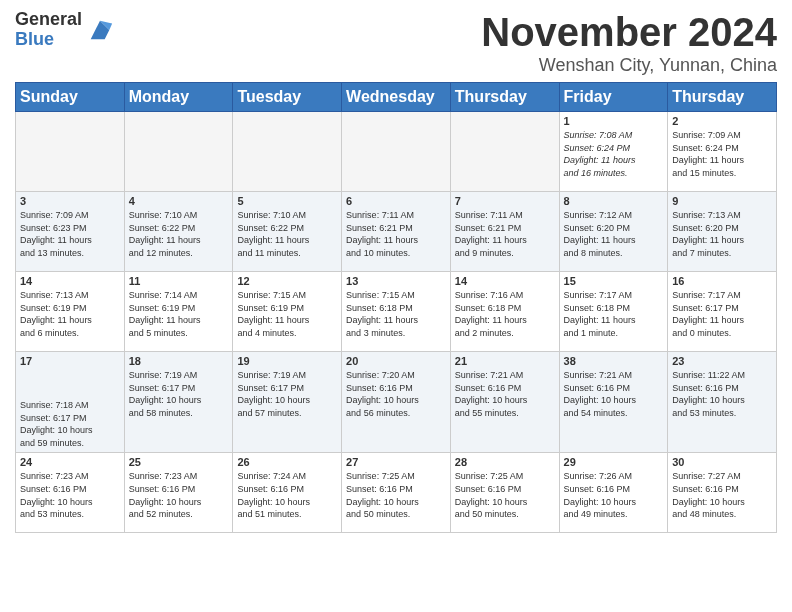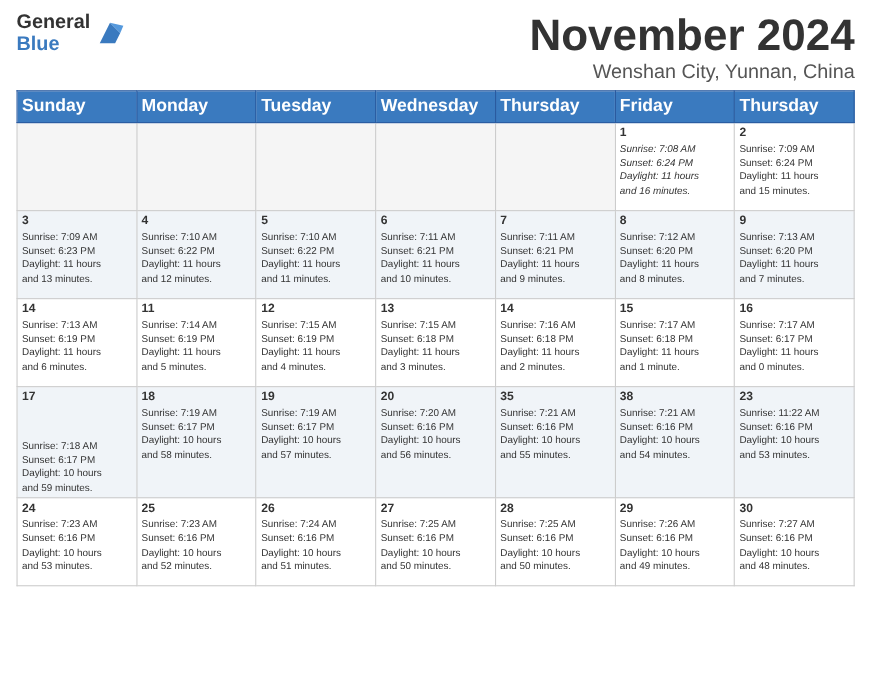--- a/index.html
+++ b/index.html
@@ -273,21 +273,21 @@
 and 57 minutes.</div>
           </td>
           <td class="shaded">
             <span class="day-num">20</span>
             <div class="day-info" style="white-space: pre-line;">Sunrise: 7:20 AM
 Sunset: 6:16 PM
 Daylight: 10 hours
 and 56 minutes.</div>
           </td>
           <td class="shaded">
-            <span class="day-num">35</span>
+            <span class="day-num">21</span>
             <div class="day-info" style="white-space: pre-line;">Sunrise: 7:21 AM
 Sunset: 6:16 PM
 Daylight: 10 hours
 and 55 minutes.</div>
           </td>
           <td class="shaded">
             <span class="day-num">38</span>
             <div class="day-info" style="white-space: pre-line;">Sunrise: 7:21 AM
 Sunset: 6:16 PM
 Daylight: 10 hours

